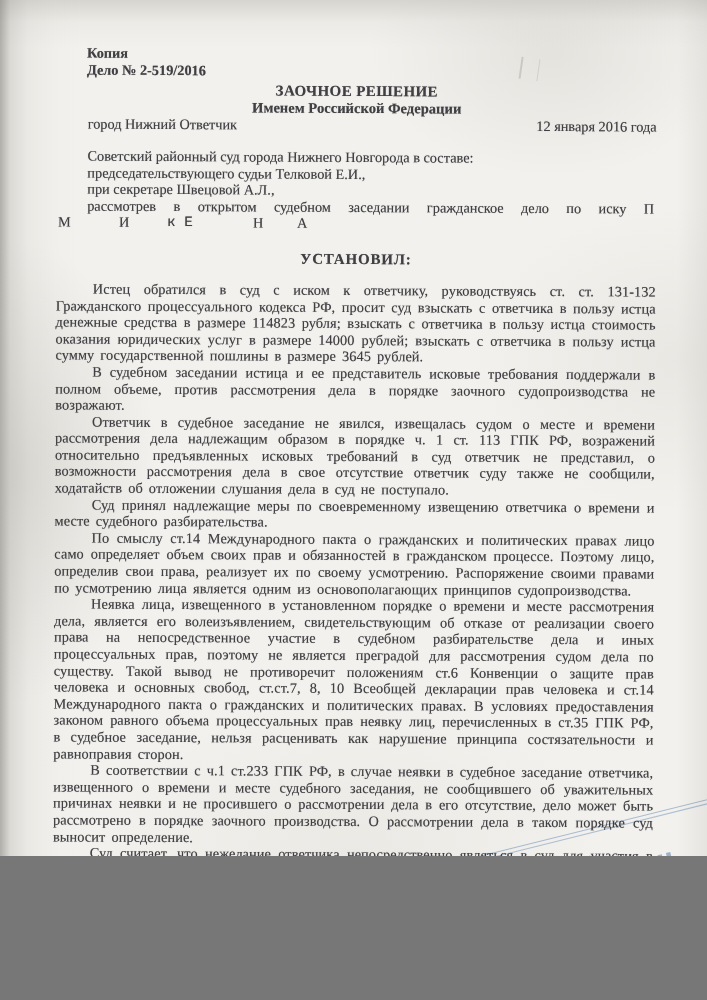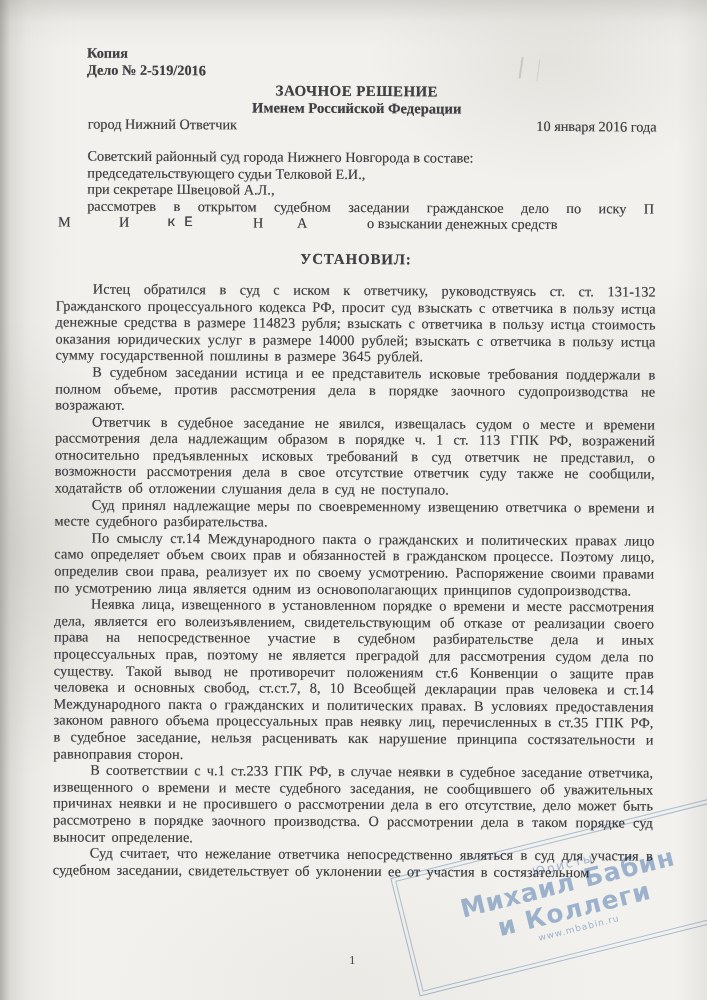--- a/index.html
+++ b/index.html
@@ -1,19 +1,19 @@
 <!DOCTYPE html>
 <html><head>
 <meta charset="utf-8">
 <style>
   html, body { margin: 0; padding: 0; background: #777; }
   .page {
     position: relative;
     width: 707px;
-    height: 1000px;
+    height: 856px;
     overflow: hidden;
     font-family: "Liberation Serif", "DejaVu Serif", serif;
     color: #403f43;
     background:
       radial-gradient(ellipse 260px 180px at 78% 6%, rgba(196,193,186,0.30), transparent 70%),
       radial-gradient(ellipse 200px 320px at 2% 55%, rgba(178,175,168,0.35), transparent 72%),
       radial-gradient(ellipse 300px 220px at 96% 42%, rgba(200,197,190,0.22), transparent 70%),
       radial-gradient(ellipse 340px 200px at 50% 99%, rgba(205,202,195,0.20), transparent 75%),
       linear-gradient(90deg, rgba(110,108,102,0.50) 0px, rgba(150,147,140,0.25) 10px, rgba(190,187,180,0.15) 28px, rgba(210,207,200,0.05) 55px, transparent 80px),
       linear-gradient(180deg, rgba(150,148,142,0.30) 0px, rgba(190,188,182,0.12) 22px, transparent 48px),
@@ -127,37 +127,36 @@
 
   <div class="content">
     <div class="copy-label bold">Копия</div>
     <div class="case-number bold">Дело № 2-519/2016</div>
 
     <div class="doc-title bold center">ЗАОЧНОЕ РЕШЕНИЕ</div>
     <div class="doc-subtitle bold center">Именем Российской Федерации</div>
 
     <div class="city-date-row">
       <span>город Нижний Ответчик</span>
-      <span>10 января  2016 года</span>
+      <span>12 января  2016 года</span>
     </div>
 
     <div class="court-lines">
       <div class="court-line">Советский районный суд города Нижнего Новгорода в составе:</div>
       <div class="court-line">председательствующего судьи Телковой Е.И.,</div>
       <div class="court-line">при секретаре Швецовой А.Л.,</div>
       <div class="court-line justify-last">рассмотрев в открытом судебном заседании гражданское дело по иску П</div>
     </div>
 
     <div class="parties-row">
       <span class="seg seg0">М</span>
       <span class="seg seg1">И</span>
       <span class="seg seg2">к Е</span>
       <span class="seg seg3">Н</span>
       <span class="seg seg4">А</span>
-      <span class="seg subject">о взыскании денежных средств</span>
     </div>
 
     <div class="section-heading bold center">УСТАНОВИЛ:</div>
 
     <p class="body-par">Истец обратился в суд с иском к ответчику, руководствуясь ст. ст. 131-132 Гражданского процессуального кодекса РФ, просит суд взыскать с ответчика в пользу истца денежные средства в размере 114823 рубля; взыскать с ответчика в пользу истца стоимость оказания юридических услуг в размере 14000 рублей; взыскать с ответчика в пользу истца сумму государственной пошлины в размере 3645 рублей.</p>
     <p class="body-par">В судебном заседании истица и ее представитель исковые требования поддержали в полном объеме, против рассмотрения дела в порядке заочного судопроизводства не возражают.</p>
     <p class="body-par">Ответчик в судебное заседание не явился, извещалась судом о месте и времени рассмотрения дела надлежащим образом в порядке ч. 1 ст. 113 ГПК РФ, возражений относительно предъявленных исковых требований в суд ответчик не представил, о возможности рассмотрения дела в свое отсутствие ответчик суду также не сообщили, ходатайств об отложении слушания дела в суд не поступало.</p>
     <p class="body-par">Суд принял надлежащие меры по своевременному извещению ответчика о времени и месте судебного разбирательства.</p>
     <p class="body-par">По смыслу ст.14 Международного пакта о гражданских и политических правах лицо само определяет объем своих прав и обязанностей в гражданском процессе. Поэтому лицо, определив свои права, реализует их по своему усмотрению. Распоряжение своими правами по усмотрению лица является одним из основополагающих принципов судопроизводства.</p>
     <p class="body-par">Неявка лица, извещенного в установленном порядке о времени и месте рассмотрения дела, является его волеизъявлением, свидетельствующим об отказе от реализации своего права на непосредственное участие в судебном разбирательстве дела и иных процессуальных прав, поэтому не является преградой для рассмотрения судом дела по существу. Такой вывод не противоречит положениям ст.6 Конвенции о защите прав человека и основных свобод, ст.ст.7, 8, 10 Всеобщей декларации прав человека и ст.14 Международного пакта о гражданских и политических правах. В условиях предоставления законом равного объема процессуальных прав неявку лиц, перечисленных в ст.35 ГПК РФ, в судебное заседание, нельзя расценивать как нарушение принципа состязательности и равноправия сторон.</p>

